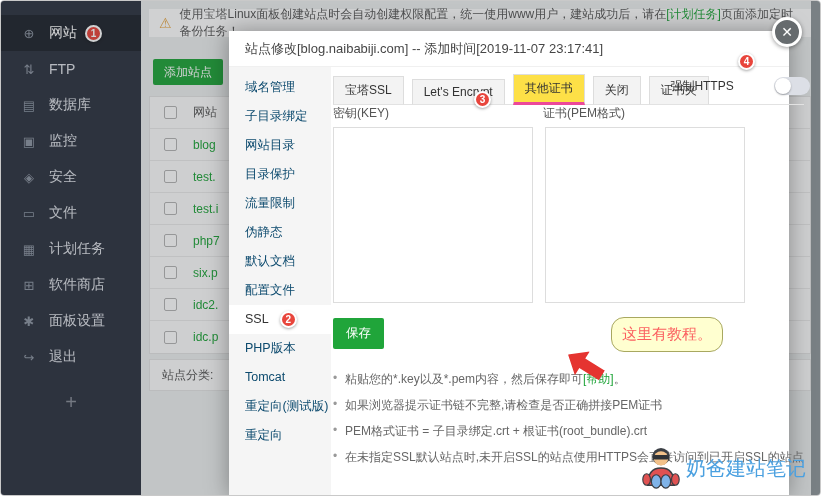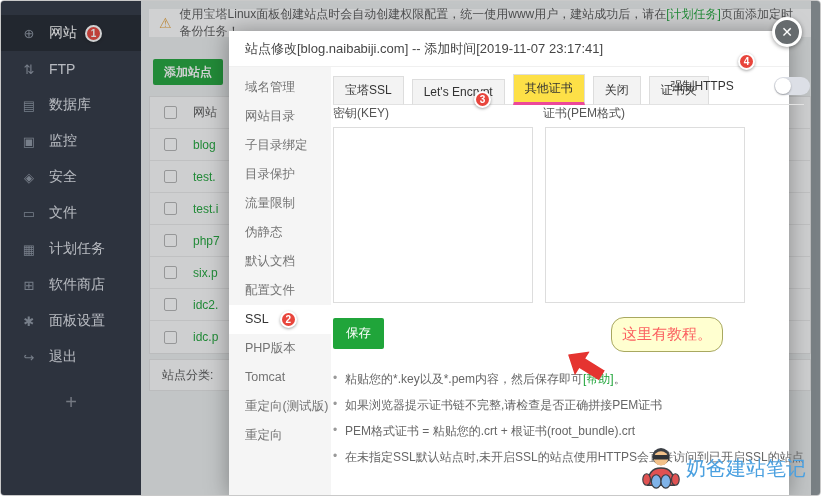--- a/index.html
+++ b/index.html
@@ -18,21 +18,21 @@
   .side-plus { text-align:center; color:#8a8f99; font-size:20px; margin-top:16px; cursor:pointer; }
 
   
   .main { position:absolute; left:140px; top:0; right:9px; bottom:0; z-index:1; }
   .warnbar { position:absolute; left:8px; right:0; top:8px; height:28px; background:#fff;
              display:flex; align-items:center; font-size:12px; color:#595959; padding:0 10px; }
   .warn-tri { color:#e6a23c; font-size:14px; margin-right:8px; }
   .warn-link { color:#20a53a; }
   .btn-green { background:#20a53a; color:#fff; border:none; border-radius:2px;
                font-size:12px; cursor:pointer; }
-  .add-site { position:absolute; left:12px; top:58px; width:70px; height:26px;font-weight:bold; }
+  .add-site { position:absolute; left:12px; top:58px; width:70px; height:26px; }
   .bg-table { position:absolute; left:8px; right:0; top:95px; background:#fdfdfd; border:1px solid #e4e4e4; }
   .bg-row { display:flex; align-items:center; height:32px; border-bottom:1px solid #ebebeb;
             padding-left:14px; font-size:12px; }
   .bg-row:last-child { border-bottom:none; }
   .bg-check { width:13px; height:13px; border:1px solid #b5b5b5; background:#fff; border-radius:2px;
               margin-right:16px; flex:0 0 13px; }
   .bg-row .site { color:#20a53a; }
   .bg-row.head .site { color:#555; }
   .bg-footer { position:absolute; left:8px; right:0; top:358px; height:32px; background:#fdfdfd;
                border:1px solid #e4e4e4; display:flex; align-items:center; padding-left:12px;
@@ -45,21 +45,21 @@
   
   .modal { position:absolute; left:228px; top:30px; width:560px; height:466px; background:#fff;
            z-index:10; box-shadow:0 0 22px rgba(0,0,0,.35); }
   .modal-title { height:36px; line-height:36px; padding-left:16px; font-size:13px; color:#464646;
                  border-bottom:1px solid #f0f0f0; }
   .close-btn { position:absolute; top:-14px; right:-13px; width:30px; height:30px; border-radius:50%;
                background:#666b6e; border:3px solid #fff; color:#fff; font-size:14px; line-height:24px;
                text-align:center; cursor:pointer; box-shadow:0 1px 4px rgba(0,0,0,.4); z-index:12; }
   .modal-body { position:absolute; top:36px; left:0; right:0; bottom:0; display:flex; }
   .mmenu { width:102px; background:#f5f5f5; padding-top:6px; flex:0 0 102px; }
-  .mmenu-item { height:29px; line-height:29px; padding-left:16px; font-size:12.5px; color:#737373;
+  .mmenu-item { height:29px; line-height:29px; padding-left:16px; font-size:12.5px; color:#0c4a6e;
                 cursor:pointer; position:relative; white-space:nowrap; }
   .mmenu-item.active { background:#fff; color:#333; }
   .mcontent { position:relative; flex:1; padding:10px 14px 0 2px; }
 
   
   .tabs { display:flex; align-items:flex-end; border-bottom:1px solid #e2e2e2; padding-left:0; height:28px; }
   .tab { border:1px solid #ddd; border-bottom:none; background:#f3f3f3; color:#333; font-size:12px;
          padding:5px 11px; margin-right:8px; cursor:pointer; margin-bottom:-1px; border-bottom:1px solid #e2e2e2; }
   .tab.active { background:#fde047; border-bottom:3px solid #ec4899; }
 
@@ -201,22 +201,22 @@
 
   <div class="modal">
     <div class="close-btn">✕</div>
     <div class="modal-title">站点修改[blog.naibabiji.com] -- 添加时间[2019-11-07 23:17:41]</div>
     <div class="badge" style="position:absolute; left:509px; top:22px;">4</div>
 
     <div class="modal-body">
 
       <div class="mmenu">
         <div class="mmenu-item">域名管理</div>
+        <div class="mmenu-item">子目录绑定</div>
         <div class="mmenu-item">网站目录</div>
-        <div class="mmenu-item">子目录绑定</div>
         <div class="mmenu-item">目录保护</div>
         <div class="mmenu-item">流量限制</div>
         <div class="mmenu-item">伪静态</div>
         <div class="mmenu-item">默认文档</div>
         <div class="mmenu-item">配置文件</div>
         <div class="mmenu-item active">
           <span>SSL</span>
           <span class="badge inline">2</span>
         </div>
         <div class="mmenu-item">PHP版本</div>
@@ -258,21 +258,21 @@
         <div class="red-arrow"></div>
 
         <div class="notes">
           <div class="note">
             <span class="dot">•</span><span>粘贴您的*.key以及*.pem内容，然后保存即可</span><span class="green-link">[帮助]</span><span>。</span>
           </div>
           <div class="note">
             <span class="dot">•</span><span>如果浏览器提示证书链不完整,请检查是否正确拼接PEM证书</span>
           </div>
           <div class="note">
-            <span class="dot">•</span><span>PEM格式证书 = 粘贴您的.crt + 根证书(root_bundle).crt</span>
+            <span class="dot">•</span><span>PEM格式证书 = 子目录绑定.crt + 根证书(root_bundle).crt</span>
           </div>
           <div class="note">
             <span class="dot">•</span><span>在未指定SSL默认站点时,未开启SSL的站点使用HTTPS会直接访问到已开启SSL的站点</span>
           </div>
         </div>
       </div>
     </div>
   </div>
 
   <div class="watermark">

